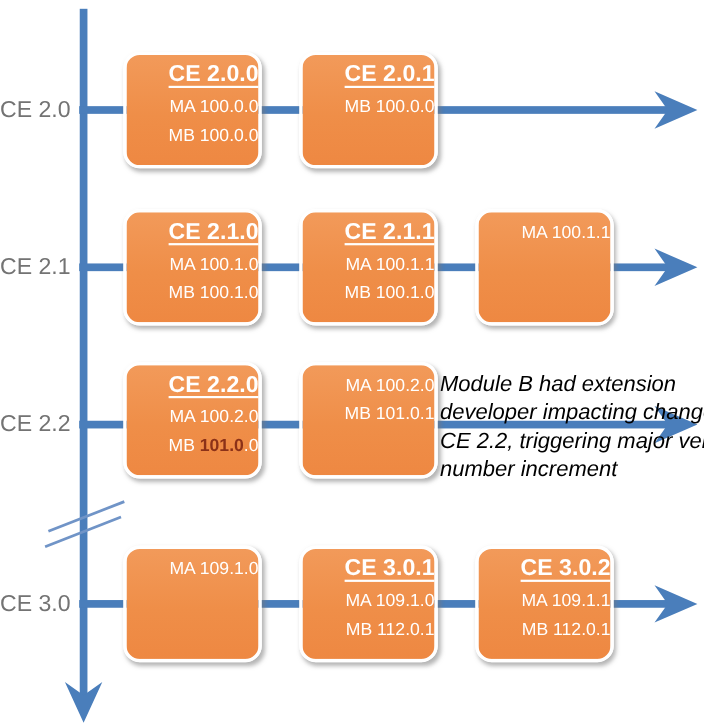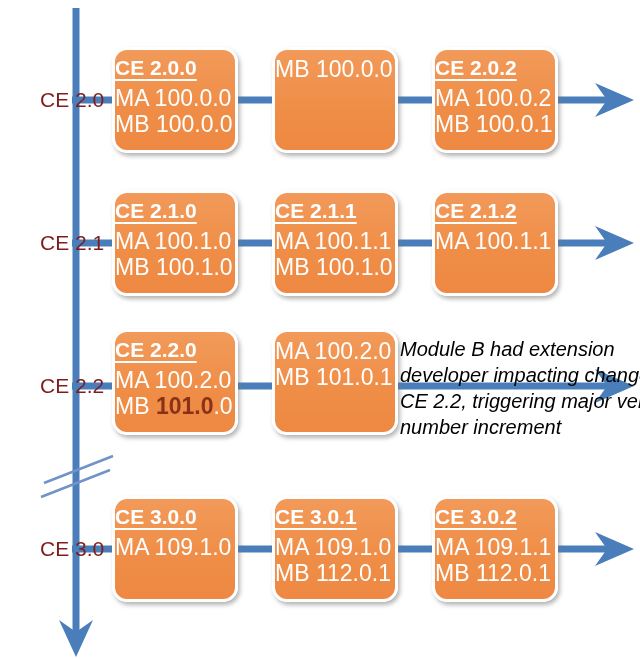--- a/index.html
+++ b/index.html
@@ -3,35 +3,35 @@
 <meta charset="utf-8">
 <style>
   html,body{margin:0;padding:0;background:#ffffff;}
   .canvas{
     position:relative;width:640px;height:659px;background:#ffffff;overflow:hidden;
     font-family:"Liberation Sans",sans-serif;
   }
   svg.layer{position:absolute;left:0;top:0;width:640px;height:659px;}
   .row-label{
     position:absolute;left:0;width:64px;
-    font-size:21px;color:#7f1d1d;line-height:24px;white-space:nowrap;padding-left:40px;
+    font-size:21px;color:#737373;line-height:24px;white-space:nowrap;
   }
   .vbox{
     position:absolute;width:126px;height:106px;box-sizing:border-box;
     background:linear-gradient(180deg,#f29a5a 0%,#ef8e48 55%,#ee8842 100%);
     border:3px solid #ffffff;border-radius:15px;
     box-shadow:2px 3px 4px rgba(120,120,120,0.55);
-    color:#ffffff;text-align:left;padding-top:6px;
+    color:#ffffff;text-align:right;padding-top:6px;
   }
   .vbox .box-title{
     font-size:21px;font-weight:bold;
     text-decoration:underline;text-underline-offset:4px;text-decoration-thickness:2px;
     margin-bottom:5px;white-space:nowrap;
   }
-  .vbox .line{font-size:23px;line-height:26px;white-space:nowrap;}
+  .vbox .line{font-size:16px;line-height:26px;white-space:nowrap;}
   .hl{font-weight:bold;color:#8b3118;margin-top:12px;}
   .annotation{
     position:absolute;left:400px;top:336px;width:283px;
     font-size:20px;font-style:italic;color:#000000;line-height:26px;
   }
   
   .c0{left:112px}.c1{left:272px}.c2{left:432px}
   
   .r0{top:47px}.r1{top:190px}.r2{top:329px}.r3{top:496px}
 </style>
@@ -72,56 +72,50 @@
   <div class="row-label" style="top:231px">CE 2.1</div>
   <div class="row-label" style="top:374px">CE 2.2</div>
   <div class="row-label" style="top:537px">CE 3.0</div>
 
   <div class="vbox r0 c0">
     <div class="box-title">CE 2.0.0</div>
     <div class="line">MA 100.0.0</div>
     <div class="line">MB 100.0.0</div>
   </div>
   <div class="vbox r0 c1">
+    <div class="box-title">CE 2.0.1</div>
     <div class="line">MB 100.0.0</div>
-  </div>
-  <div class="vbox r0 c2">
-    <div class="box-title">CE 2.0.2</div>
-    <div class="line">MA 100.0.2</div>
-    <div class="line">MB 100.0.1</div>
   </div>
 
   <div class="vbox r1 c0">
     <div class="box-title">CE 2.1.0</div>
     <div class="line">MA 100.1.0</div>
     <div class="line">MB 100.1.0</div>
   </div>
   <div class="vbox r1 c1">
     <div class="box-title">CE 2.1.1</div>
     <div class="line">MA 100.1.1</div>
     <div class="line">MB 100.1.0</div>
   </div>
   <div class="vbox r1 c2">
-    <div class="box-title">CE 2.1.2</div>
     <div class="line">MA 100.1.1</div>
   </div>
 
   <div class="vbox r2 c0">
     <div class="box-title">CE 2.2.0</div>
     <div class="line">MA 100.2.0</div>
     <div class="line"><span>MB </span><span class="hl">101.0</span><span>.0</span></div>
   </div>
   <div class="vbox r2 c1">
     <div class="line">MA 100.2.0</div>
     <div class="line">MB 101.0.1</div>
   </div>
   <div class="annotation">Module B had extension developer impacting change in CE 2.2, triggering major version number increment</div>
 
   <div class="vbox r3 c0">
-    <div class="box-title">CE 3.0.0</div>
     <div class="line">MA 109.1.0</div>
   </div>
   <div class="vbox r3 c1">
     <div class="box-title">CE 3.0.1</div>
     <div class="line">MA 109.1.0</div>
     <div class="line">MB 112.0.1</div>
   </div>
   <div class="vbox r3 c2">
     <div class="box-title">CE 3.0.2</div>
     <div class="line">MA 109.1.1</div>

